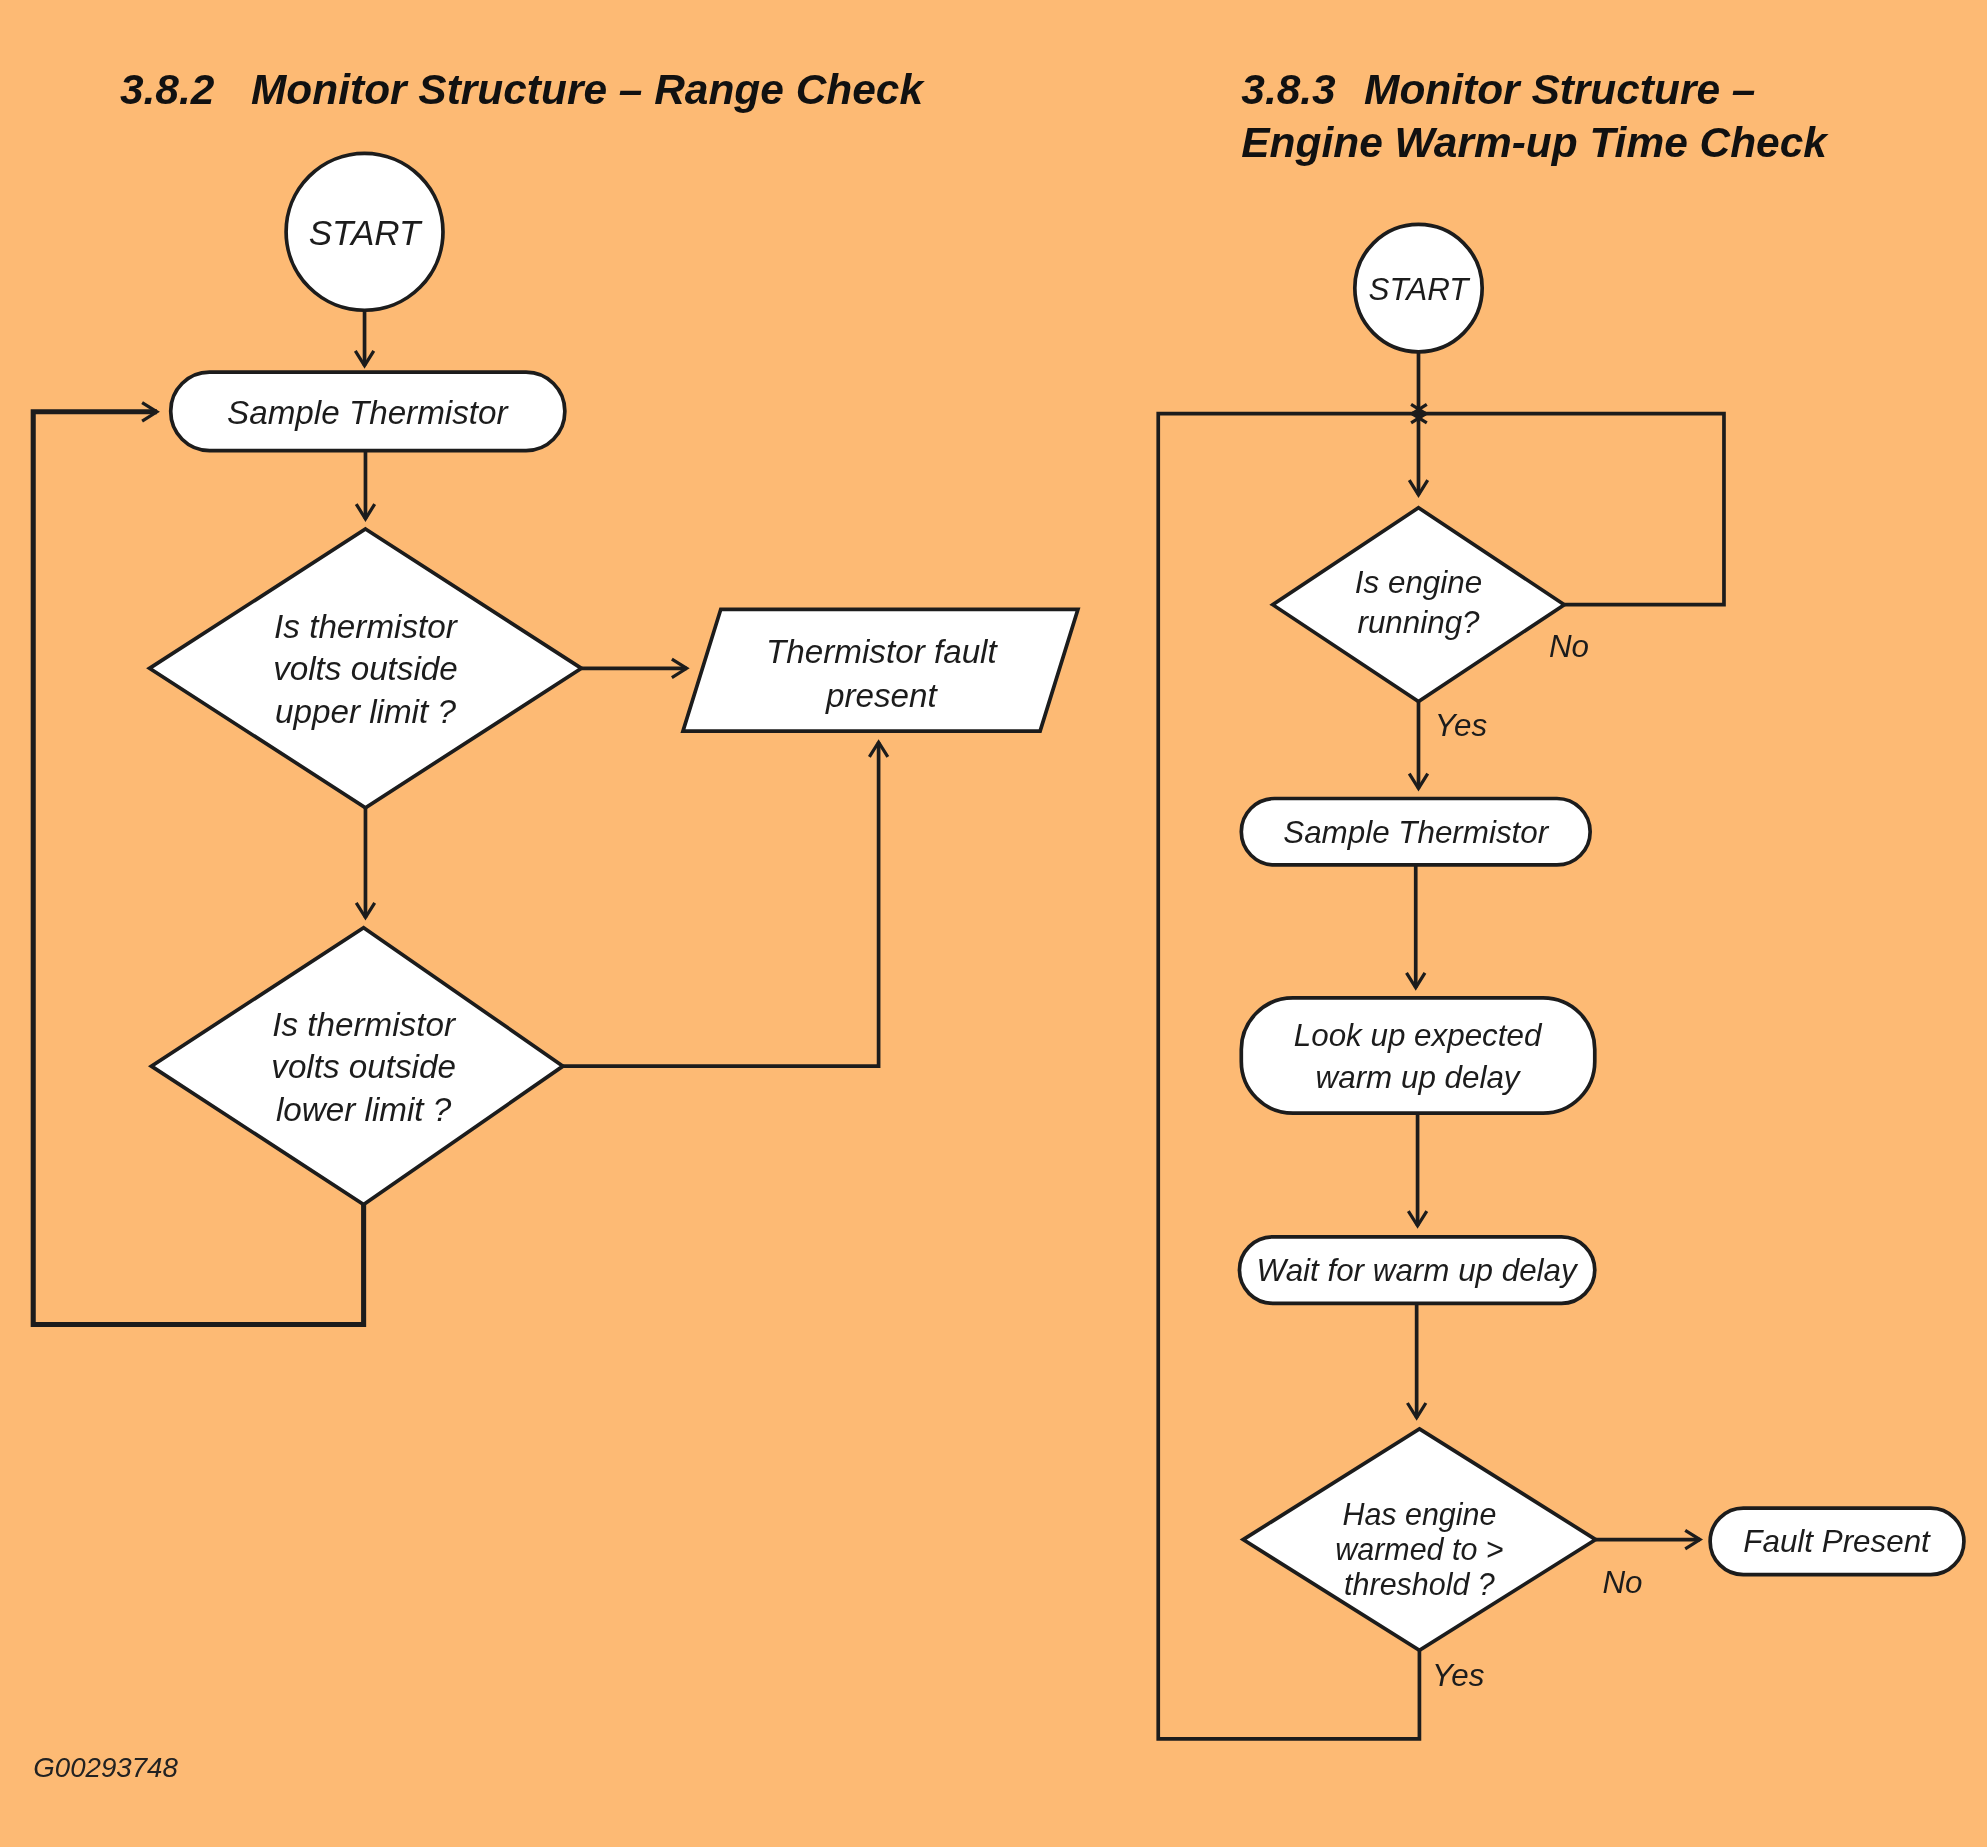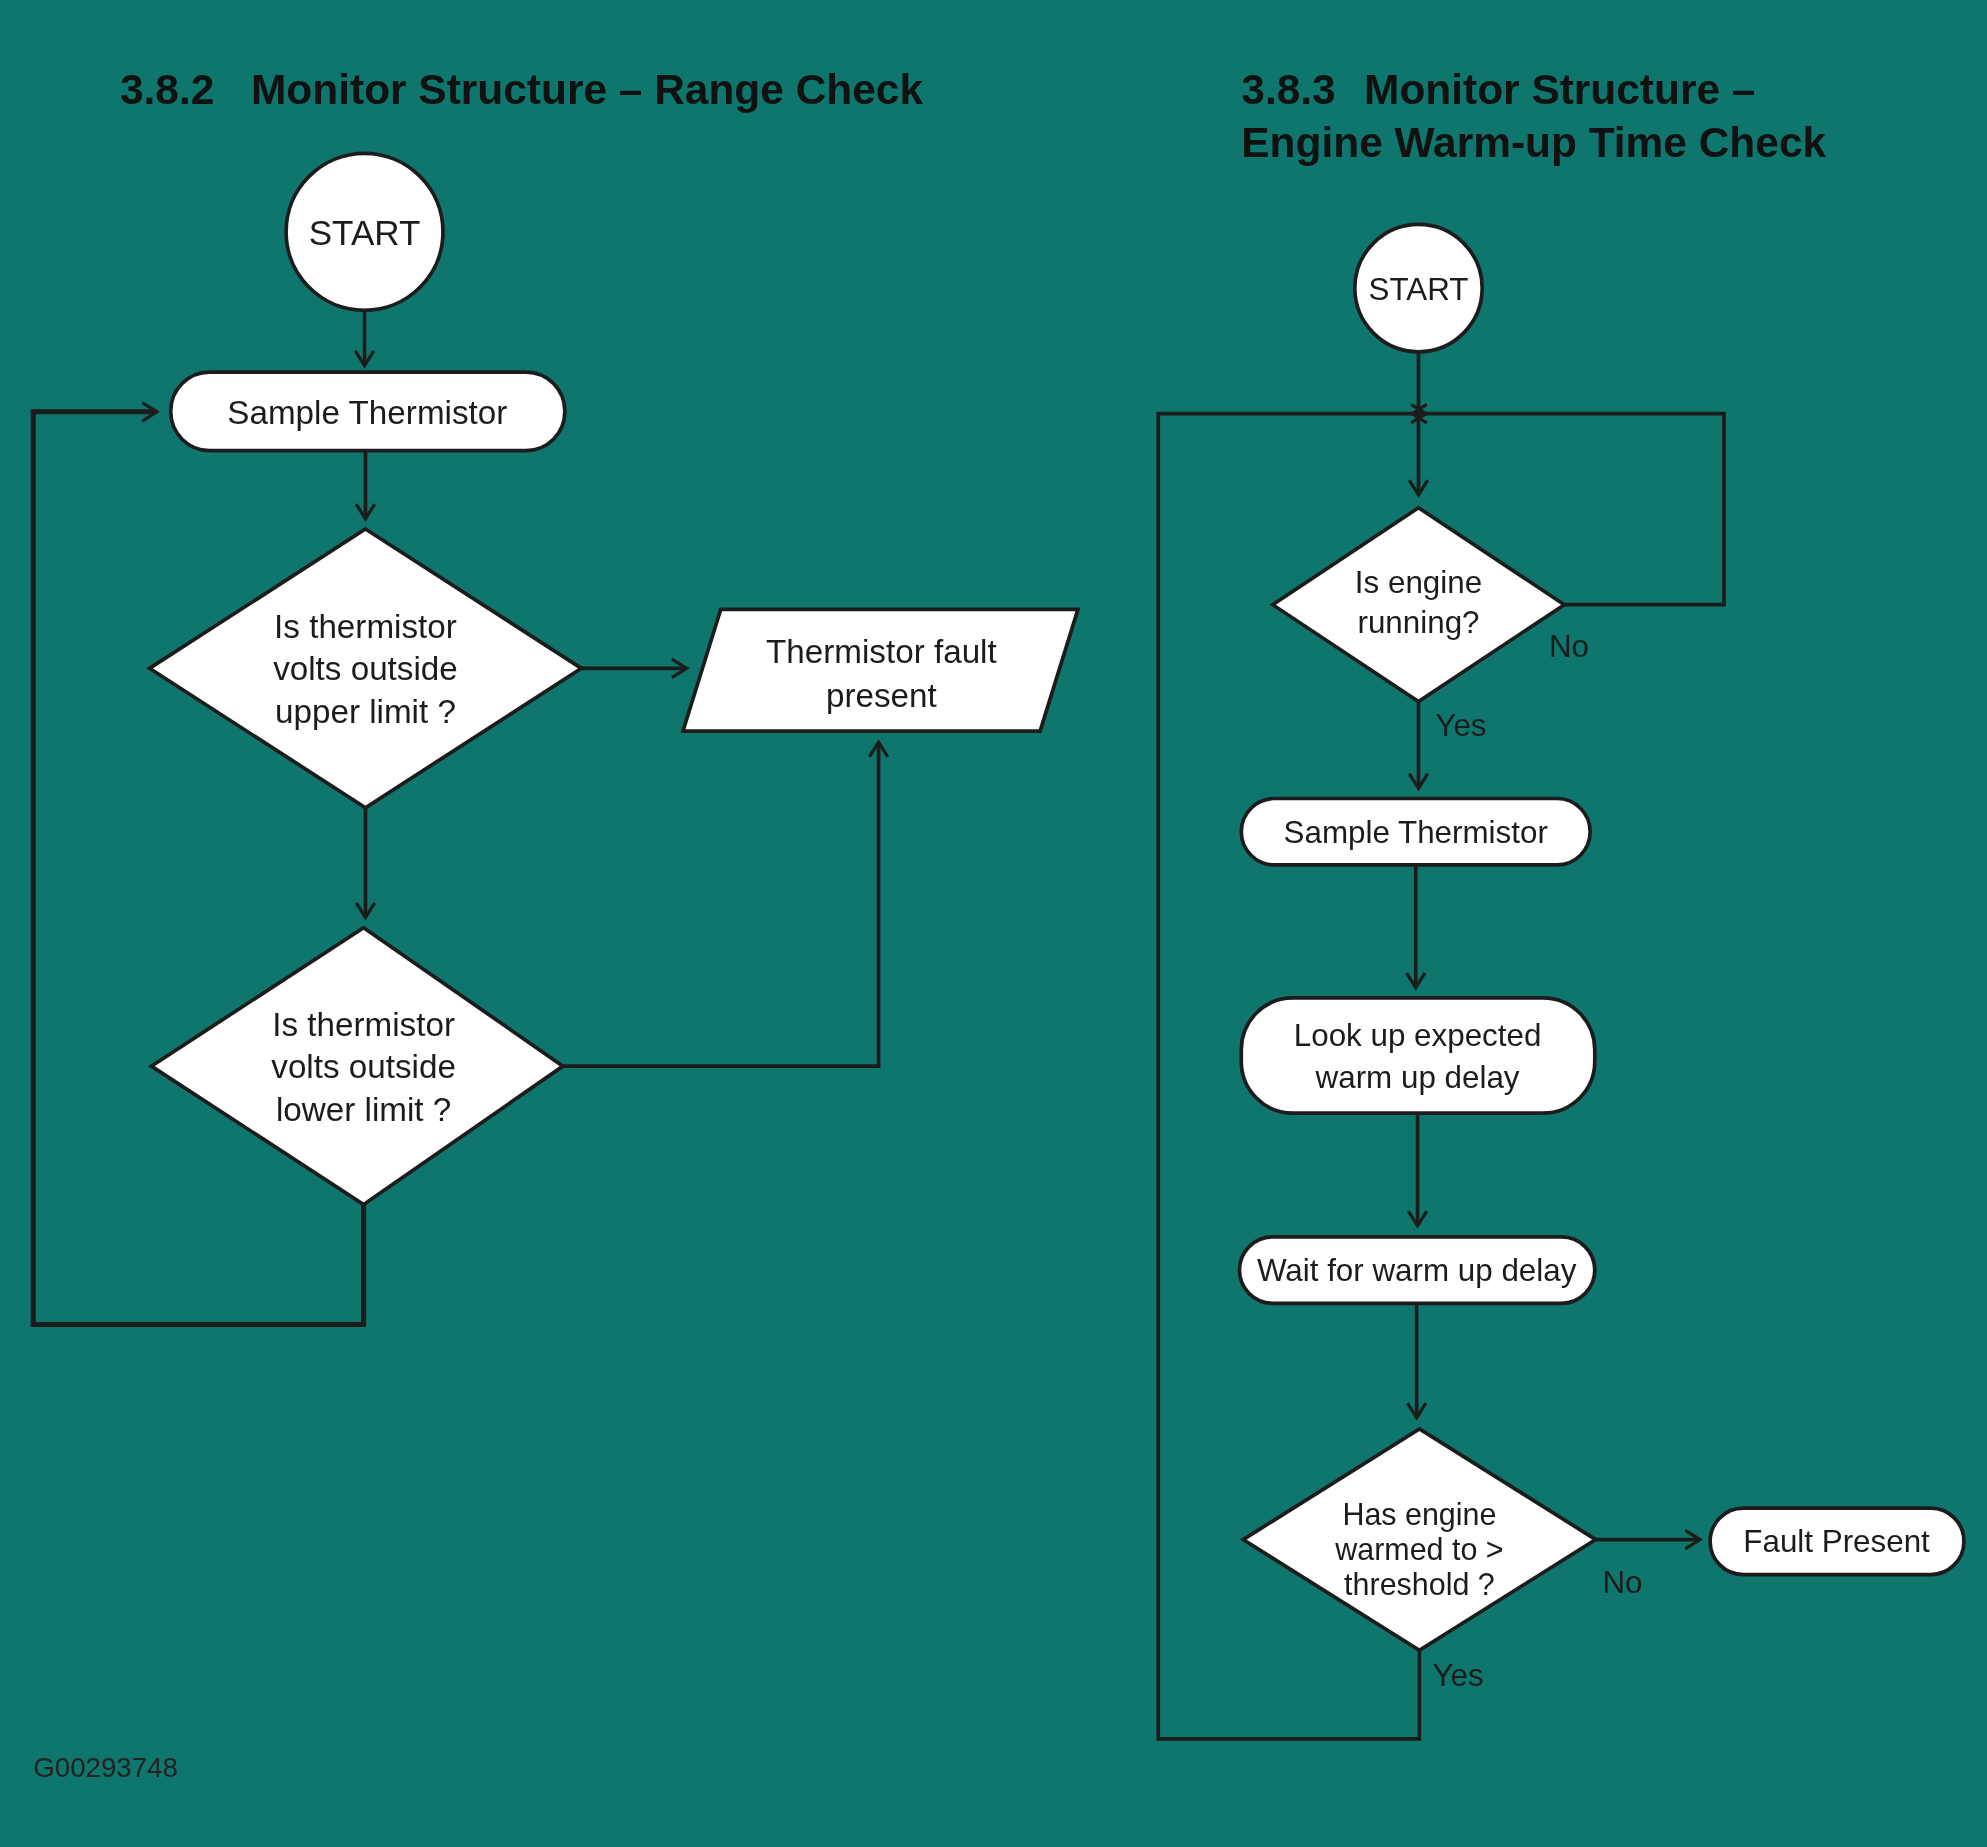--- a/index.html
+++ b/index.html
@@ -4,22 +4,23 @@
 <style>
   html, body {
     margin: 0;
     padding: 0;
     background: #ffffff;
   }
   .page {
     position: relative;
     width: 1987px;
     height: 1848px;
-    background: #0f766e;
+    background: #fdba74;
     font-family: "Liberation Sans", sans-serif;
+    font-style: italic;
   }
   svg { display: block; }
   .shape {
     fill: #ffffff;
     stroke: #1c1c1c;
     stroke-width: 4;
   }
   .edge {
     fill: none;
     stroke: #1c1c1c;

